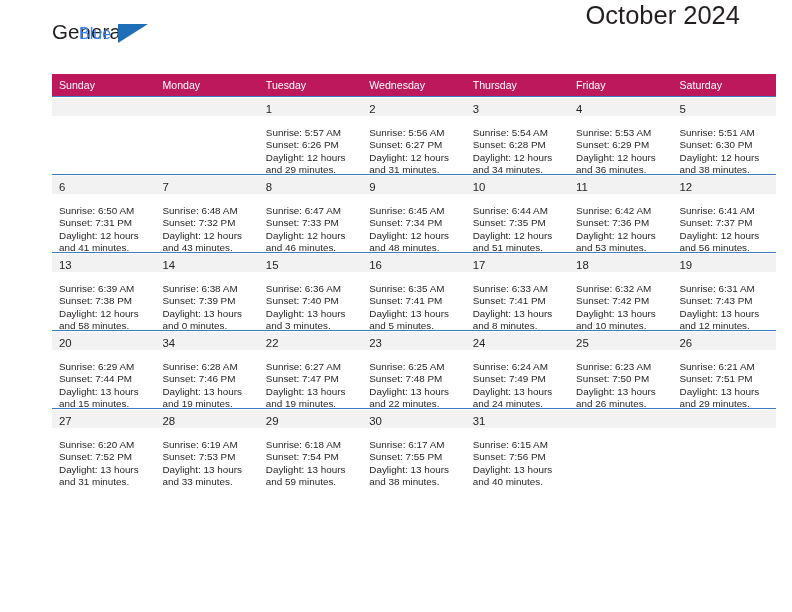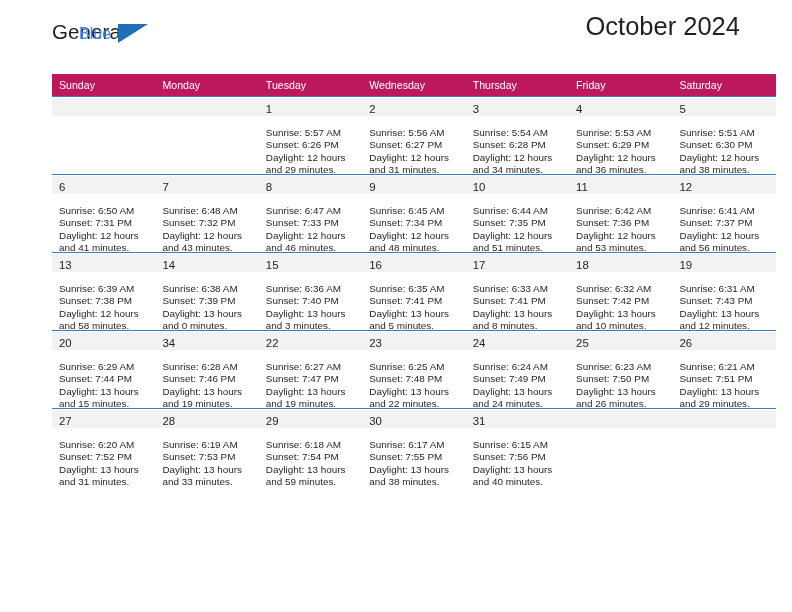--- a/index.html
+++ b/index.html
@@ -58,21 +58,21 @@
   .brand-blue {
     position: absolute;
     left: 27px;
     top: 4px;
     font-size: 16px;
     color: #3b82f6;
     line-height: 1;
   }
 
   .title-block {
-    margin-top: 12px;
+    margin-top: 1px;
     text-align: right;
   }
   .cal-title {
     font-size: 25.5px;
     font-weight: normal;
     color: #231f20;
     line-height: 1.15;
     margin: 0;
     white-space: nowrap;
   }

